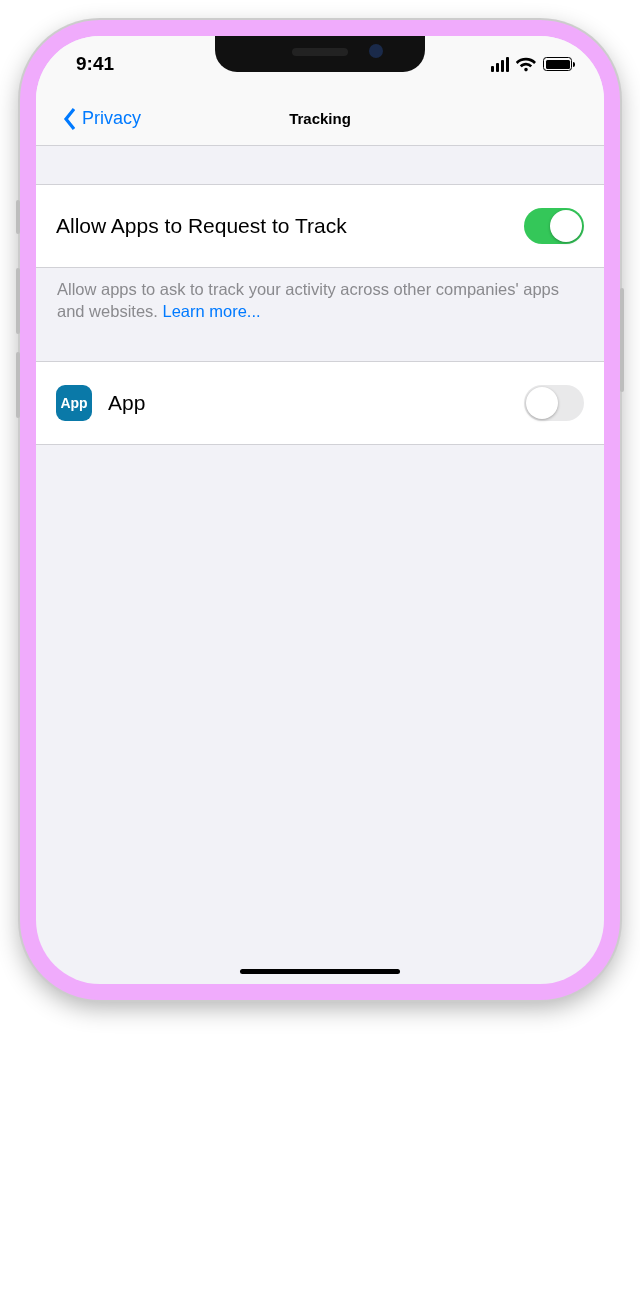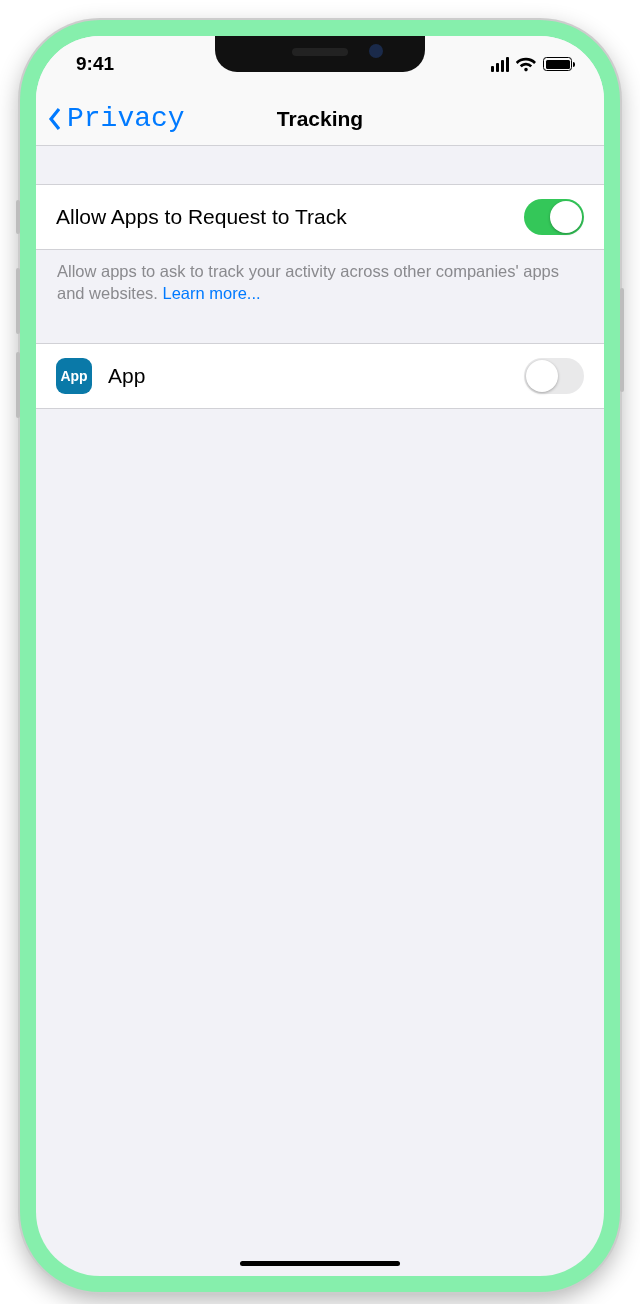--- a/index.html
+++ b/index.html
@@ -7,23 +7,23 @@
       background: #fff;
       font-family: -apple-system, BlinkMacSystemFont, "Helvetica Neue", sans-serif;
       display: flex;
       justify-content: center;
       align-items: flex-start;
       width: 640px;
       height: 1304px;
     }
     .phone-frame {
       width: 600px;
-      height: 1272px;
+      height: 980px;
       margin-top: 20px;
-      background: #86efac;
+      background: #f0abfc;
       border-radius: 80px;
       padding: 16px;
       position: relative;
       box-shadow: 0 0 0 2px #ccc, 0 8px 24px rgba(0,0,0,0.3);
     }
     .screen {
       width: 100%;
       height: 100%;
       background: #f2f2f7;
       border-radius: 64px;
@@ -91,37 +91,37 @@
     .nav-bar {
       height: 54px;
       background: #f9f9f9;
       border-bottom: 1px solid #d1d1d6;
       display: flex;
       align-items: center;
       position: relative;
     }
     .back-btn {
       display: flex; align-items: center; color: #007aff;
-      font-size: 28px; padding-left: 12px; cursor: pointer; font-family: Liberation Mono, monospace;
+      font-size: 18px; padding-left: 27px; cursor: pointer;
     }
     .chevron {
       width: 14px; height: 24px; fill: none; stroke: #007aff;
       stroke-width: 3.2; margin-right: 5px;
     }
     .nav-title {
       position: absolute; left: 50%; transform: translateX(-50%);
-      font-size: 21px; font-weight: 600;
+      font-size: 15px; font-weight: 600;
     }
 
     .section { margin-top: 38px; }
     .row {
       background: #fff;
       display: flex;
       align-items: center;
-      padding: 14px 20px;
+      padding: 23px 20px;
       border-top: 0.5px solid #d1d1d6;
       border-bottom: 0.5px solid #d1d1d6;
       margin-top: 10px;
     }
     .row-label { font-size: 21px; flex: 1; }
     .footer-text {
       padding: 10px 20px 0 21px;
       font-size: 16.5px;
       line-height: 1.35;
       color: #8a8a8e;

